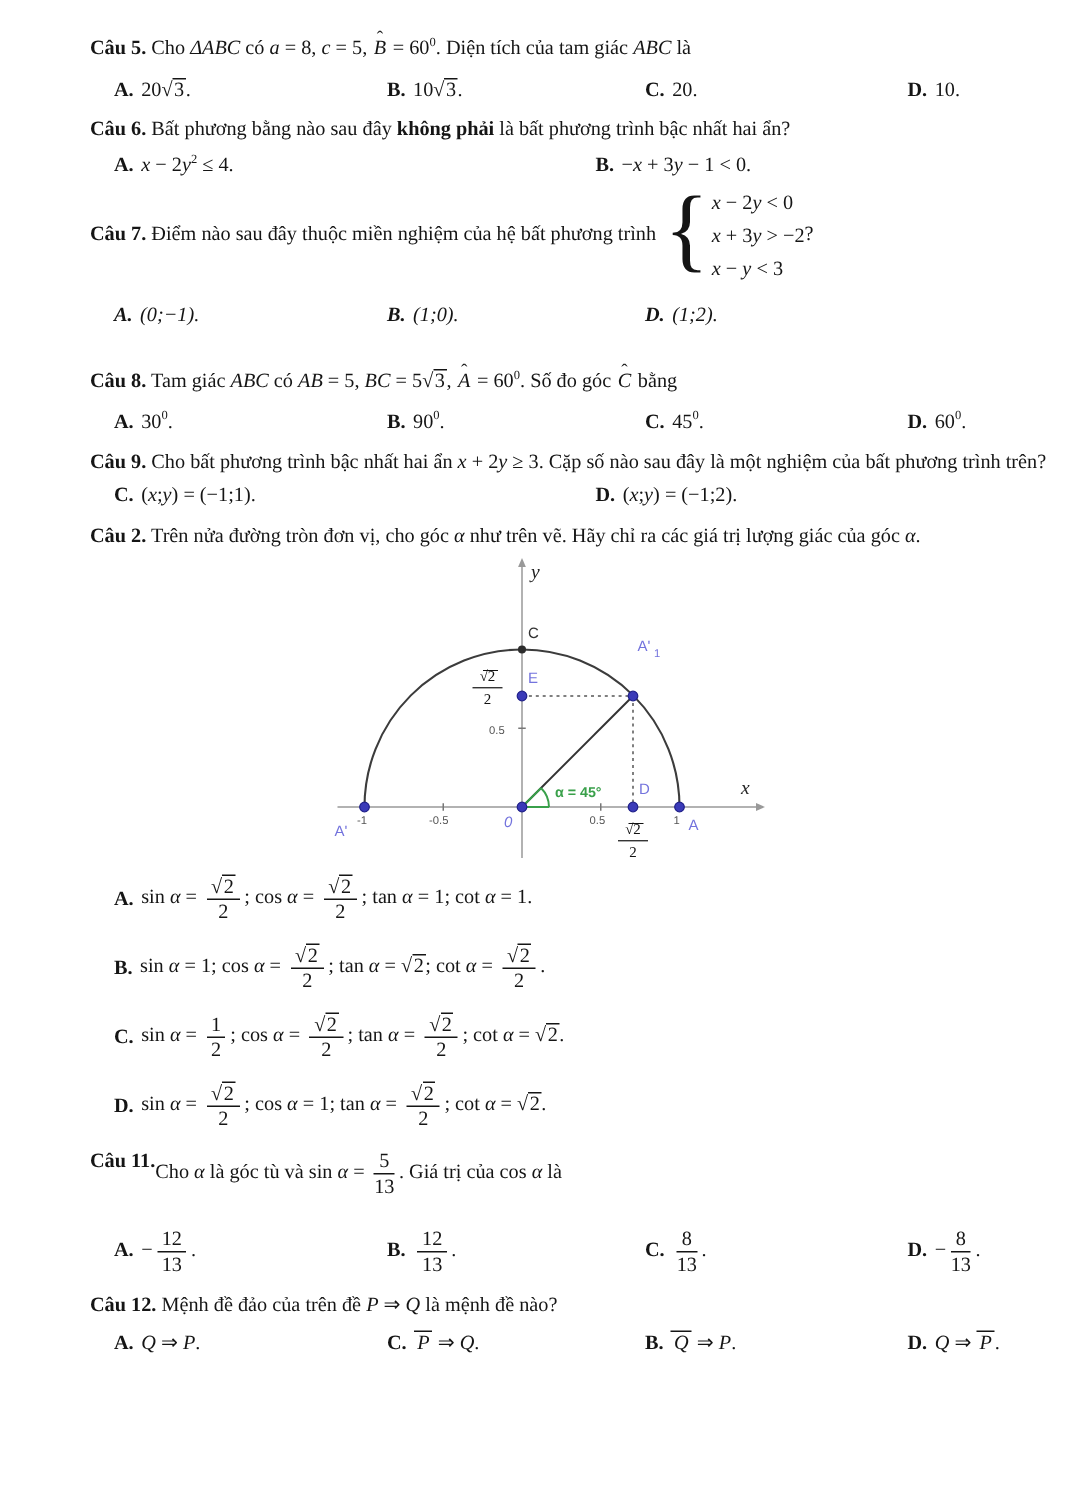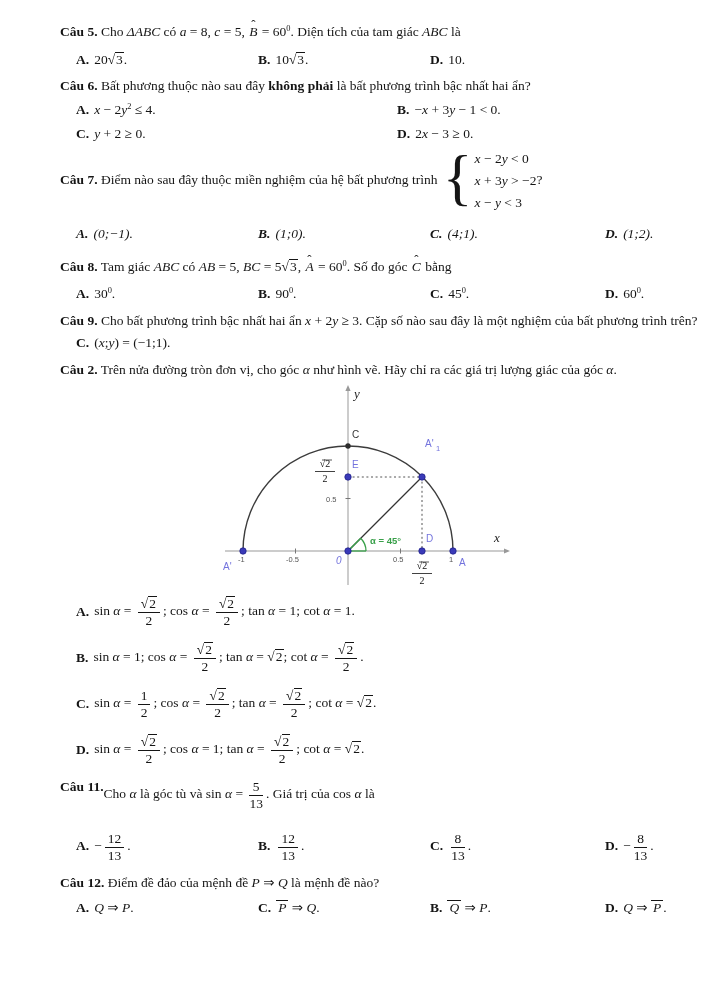--- a/index.html
+++ b/index.html
@@ -37,21 +37,21 @@
   .row2 { display:grid; grid-template-columns:321px 1fr; padding-left:16px; }
   .optline { padding-left:16px; display:flex; align-items:center; min-height:46px; }
   .opt { white-space:nowrap; }
   .tallhead { display:flex; align-items:flex-start; min-height:42px; }
   .syshead { display:block; }
   
   #q5 .opts { margin-top:4px; }
   #q6 { margin-top:2px; }
   #q7 { margin-top:2px; }
   #q7 .opts { margin-top:8px;font-style:italic; }
-  #q8 { margin-top:9px; }
+  #q8 { margin-top:20px; }
   #q8 .opts { margin-top:3px; }
   #q9 { margin-top:4px; }
   #q9 .head { line-height:21px; }
   #q9 .r { line-height:24px; }
   #q10 { margin-top:4px; }
   #q10 .head { line-height:22px; }
   #q11 { margin-top:6px; }
   #q11 .opts { margin-top:4px; min-height:44px; align-items:center; }
   #q12 { margin-top:2px; }
   #q12 .opts { line-height:26px; }
@@ -61,72 +61,69 @@
   .axlab { font-family:"Liberation Serif", serif; font-style:italic; }
 </style>
 </head>
 <body>
 
 <section class="q" id="q5">
   <p class="line head"><b class="ql">Câu 5.</b><span><span> Cho </span><span class="mi">ΔABC</span><span> có </span><span class="mi">a</span><span> = 8, </span><span class="mi">c</span><span> = 5, </span><span class="hat"><span class="hm">ˆ</span><span class="mi">B</span></span><span> = 60</span><sup>0</sup><span>. Diện tích của tam giác </span><span class="mi">ABC</span><span> là</span></span></p>
   <div class="row4 opts line">
     <span class="opt"><b class="ol">A.</b><span><span>20</span><span class="sqrt"><span class="rs">√</span><span class="rad">3</span></span><span>.</span></span></span>
     <span class="opt"><b class="ol">B.</b><span><span>10</span><span class="sqrt"><span class="rs">√</span><span class="rad">3</span></span><span>.</span></span></span>
+    <span class="opt"><b class="ol">C.</b><span><span>20.</span></span></span>
     <span class="opt"><b class="ol">D.</b><span><span>10.</span></span></span>
   </div>
 </section>
 
 <section class="q" id="q6">
-  <p class="line head"><b class="ql">Câu 6.</b><span><span> Bất phương thuộc nào sau đây </span><span class="mb">không phải</span><span> là bất phương trình bậc nhất hai ẩn?</span></span></p>
+  <p class="line head"><b class="ql">Câu 6.</b><span><span> Bất phương bằng nào sau đây </span><span class="mb">không phải</span><span> là bất phương trình bậc nhất hai ẩn?</span></span></p>
   <div class="row2 opts line">
     <span class="opt"><b class="ol">A.</b><span><span class="mi">x</span><span> − 2</span><span class="mi">y</span><sup>2</sup><span> ≤ 4.</span></span></span>
     <span class="opt"><b class="ol">B.</b><span><span>−</span><span class="mi">x</span><span> + 3</span><span class="mi">y</span><span> − 1 &lt; 0.</span></span></span>
-  </div>
-  <div class="row2 opts line">
-    <span class="opt"><b class="ol">C.</b><span><span class="mi">y</span><span> + 2 ≥ 0.</span></span></span>
-    <span class="opt"><b class="ol">D.</b><span><span>2</span><span class="mi">x</span><span> − 3 ≥ 0.</span></span></span>
   </div>
 </section>
 
 <section class="q" id="q7">
   <p class="line head syshead"><b class="ql">Câu 7.</b><span><span> Điểm nào sau đây thuộc miền nghiệm của hệ bất phương trình </span><span class="sys">
           <span class="sysb">{</span>
           <span class="sysrows">
             <span class="sysrow"><span class="mi">x</span><span> − 2</span><span class="mi">y</span><span> &lt; 0</span></span>
             <span class="sysrow"><span class="mi">x</span><span> + 3</span><span class="mi">y</span><span> &gt; −2</span></span>
             <span class="sysrow"><span class="mi">x</span><span> − </span><span class="mi">y</span><span> &lt; 3</span></span>
           </span>
         </span><span>?</span></span></p>
   <div class="row4 opts line">
     <span class="opt"><b class="ol">A.</b><span><span>(0;−1).</span></span></span>
     <span class="opt"><b class="ol">B.</b><span><span>(1;0).</span></span></span>
-    <span class="opt"><b class="ol">C.</b><span><span>(4;1).</span></span></span>
     <span class="opt"><b class="ol">D.</b><span><span>(1;2).</span></span></span>
   </div>
 </section>
 
 <section class="q" id="q8">
   <p class="line head"><b class="ql">Câu 8.</b><span><span> Tam giác </span><span class="mi">ABC</span><span> có </span><span class="mi">AB</span><span> = 5, </span><span class="mi">BC</span><span> = 5</span><span class="sqrt"><span class="rs">√</span><span class="rad">3</span></span><span>, </span><span class="hat"><span class="hm">ˆ</span><span class="mi">A</span></span><span> = 60</span><sup>0</sup><span>. Số đo góc </span><span class="hat"><span class="hm">ˆ</span><span class="mi">C</span></span><span> bằng</span></span></p>
   <div class="row4 opts line">
     <span class="opt"><b class="ol">A.</b><span><span>30</span><sup>0</sup><span>.</span></span></span>
     <span class="opt"><b class="ol">B.</b><span><span>90</span><sup>0</sup><span>.</span></span></span>
     <span class="opt"><b class="ol">C.</b><span><span>45</span><sup>0</sup><span>.</span></span></span>
     <span class="opt"><b class="ol">D.</b><span><span>60</span><sup>0</sup><span>.</span></span></span>
   </div>
 </section>
 
 <section class="q" id="q9">
   <p class="line head"><b class="ql">Câu 9.</b><span><span> Cho bất phương trình bậc nhất hai ẩn </span><span class="mi">x</span><span> + 2</span><span class="mi">y</span><span> ≥ 3. Cặp số nào sau đây là một nghiệm của bất phương trình trên?</span></span></p>
   <div class="row2 opts line r">
     <span class="opt"><b class="ol">C.</b><span><span>(</span><span class="mi">x</span><span>;</span><span class="mi">y</span><span>) = (−1;1).</span></span></span>
+    <span class="opt"><b class="ol">D.</b><span><span>(</span><span class="mi">x</span><span>;</span><span class="mi">y</span><span>) = (−1;2).</span></span></span>
   </div>
 </section>
 
 <section class="q" id="q10">
-  <p class="line head"><b class="ql">Câu 2.</b><span><span> Trên nửa đường tròn đơn vị, cho góc </span><span class="mi">α</span><span> như hình vẽ. Hãy chỉ ra các giá trị lượng giác của góc </span><span class="mi">α</span><span>.</span></span></p>
+  <p class="line head"><b class="ql">Câu 2.</b><span><span> Trên nửa đường tròn đơn vị, cho góc </span><span class="mi">α</span><span> như trên vẽ. Hãy chỉ ra các giá trị lượng giác của góc </span><span class="mi">α</span><span>.</span></span></p>
 
   <div class="figwrap">
     <svg width="300" height="206" viewBox="0 0 300 206">
 
       <line x1="7" y1="168" x2="288" y2="168" stroke="#999999" stroke-width="1"></line>
       <path d="M292 168 l-6 -2.6 v5.2 z" fill="#999999"></path>
       <line x1="130" y1="6" x2="130" y2="202" stroke="#999999" stroke-width="1"></line>
       <path d="M130 2 l-2.6 6 h5.2 z" fill="#999999"></path>
 
       <line x1="77.5" y1="165.5" x2="77.5" y2="170.5" stroke="#777777" stroke-width="1"></line>
@@ -209,20 +206,20 @@
     </p>
   <div class="row4 opts">
     <span class="opt"><b class="ol">A.</b><span><span>−</span><span class="frac"><span class="fn"><span>12</span></span><span class="fd"><span>13</span></span></span><span>.</span></span></span>
     <span class="opt"><b class="ol">B.</b><span><span class="frac"><span class="fn"><span>12</span></span><span class="fd"><span>13</span></span></span><span>.</span></span></span>
     <span class="opt"><b class="ol">C.</b><span><span class="frac"><span class="fn"><span>8</span></span><span class="fd"><span>13</span></span></span><span>.</span></span></span>
     <span class="opt"><b class="ol">D.</b><span><span>−</span><span class="frac"><span class="fn"><span>8</span></span><span class="fd"><span>13</span></span></span><span>.</span></span></span>
   </div>
 </section>
 
 <section class="q" id="q12">
-  <p class="line head"><b class="ql">Câu 12.</b><span><span> Điểm đề đảo của mệnh đề </span><span class="mi">P</span><span> ⇒ </span><span class="mi">Q</span><span> là mệnh đề nào?</span></span></p>
+  <p class="line head"><b class="ql">Câu 12.</b><span><span> Mệnh đề đảo của trên đề </span><span class="mi">P</span><span> ⇒ </span><span class="mi">Q</span><span> là mệnh đề nào?</span></span></p>
   <div class="row4 opts">
     <span class="opt"><b class="ol">A.</b><span><span class="mi">Q</span><span> ⇒ </span><span class="mi">P</span><span>.</span></span></span>
     <span class="opt"><b class="ol">C.</b><span><span class="bar">P</span><span> ⇒ </span><span class="mi">Q</span><span>.</span></span></span>
     <span class="opt"><b class="ol">B.</b><span><span class="bar">Q</span><span> ⇒ </span><span class="mi">P</span><span>.</span></span></span>
     <span class="opt"><b class="ol">D.</b><span><span class="mi">Q</span><span> ⇒ </span><span class="bar">P</span><span>.</span></span></span>
   </div>
 </section>
 
 </body></html>

